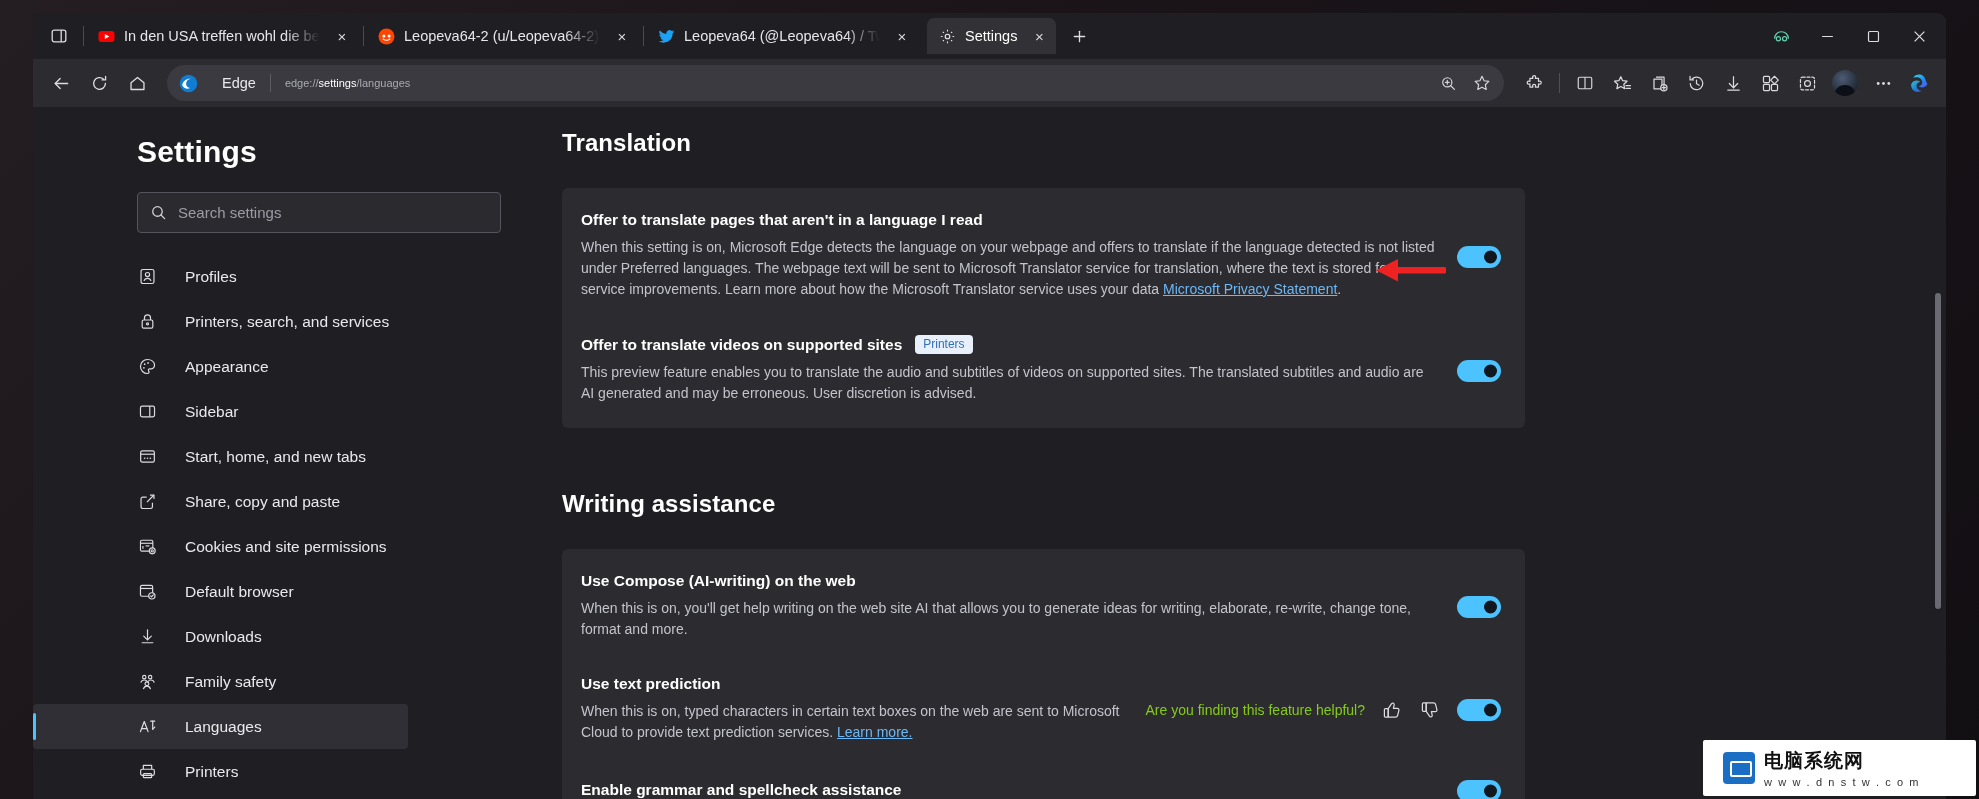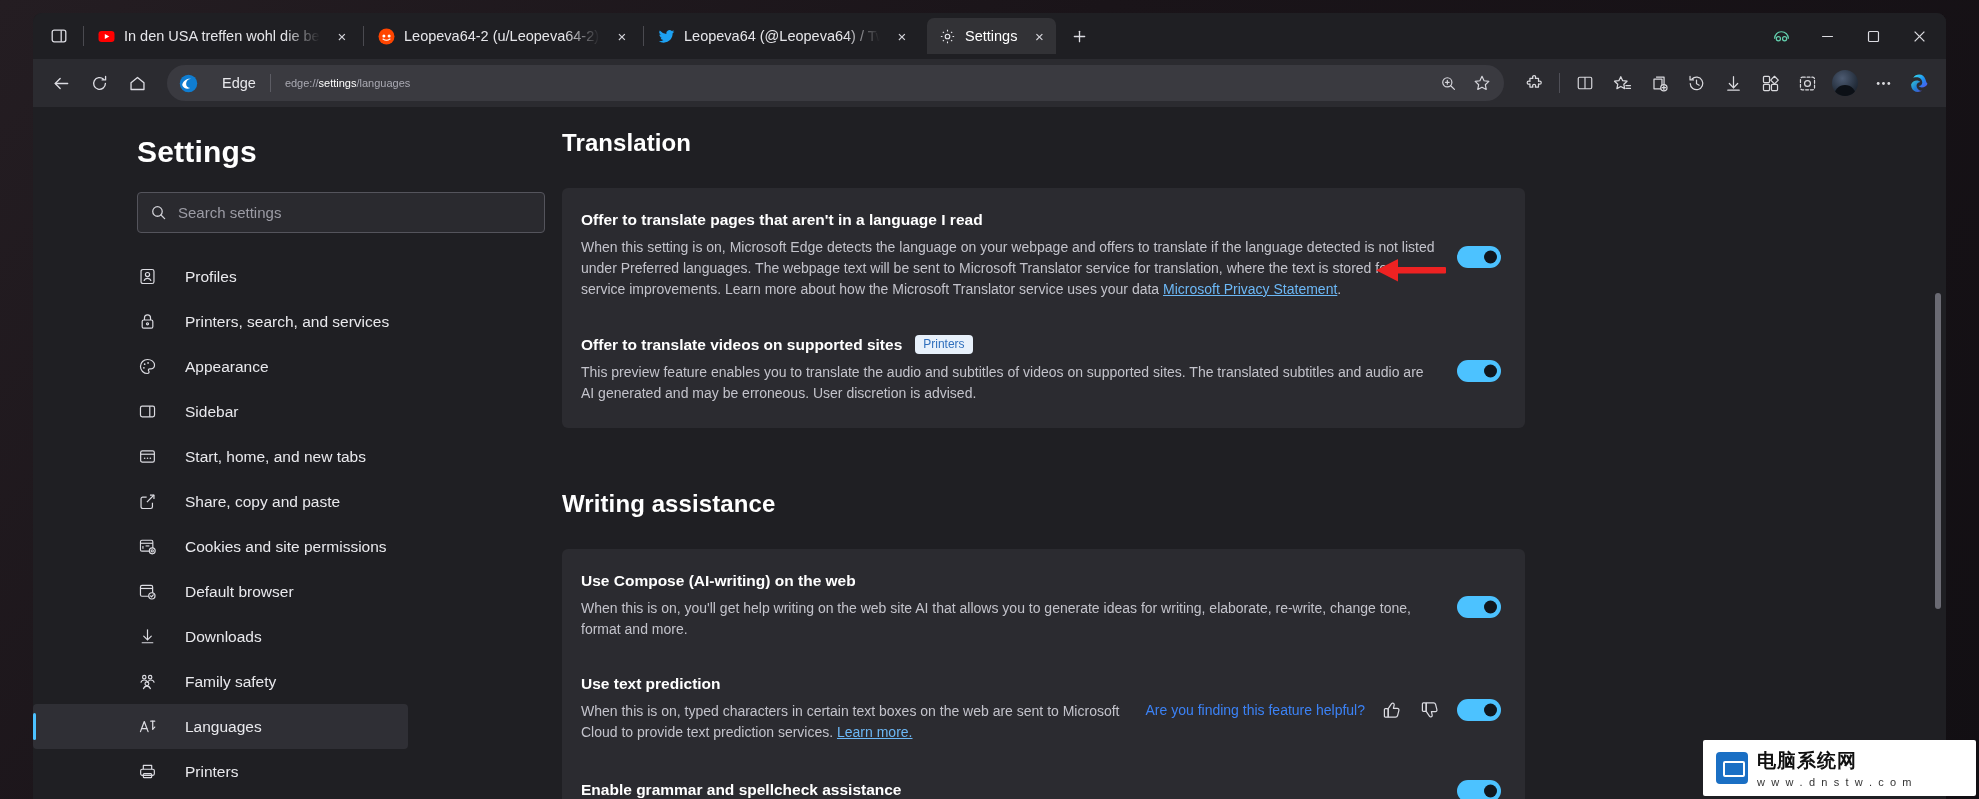--- a/index.html
+++ b/index.html
@@ -194,21 +194,21 @@
   .settings-title {
     font-size: 30px;
     font-weight: bold;
     color: #ffffff;
     padding: 0 0 0 104px;
     margin-bottom: 23px;
     letter-spacing: .2px;
   }
   .search-box {
     margin: 0 0 0 104px;
-    width: 408px;
+    width: 364px;
     height: 41px;
     background: #2a2a2f;
     border: 1px solid #54545c;
     border-radius: 4px;
     display: flex;
     align-items: center;
     padding: 0 12px;
     gap: 11px;
   }
   .search-box input {
@@ -309,21 +309,21 @@
     color: #c3c3cb;
   }
   .row-desc a { color: #6cb8f6; text-decoration: underline; }
   .row-right {
     display: flex;
     align-items: center;
     gap: 16px;
     flex: none;
     padding-top: 2px;
   }
-  .feedback-q { font-size: 14px; color: #3b82f6; white-space: nowrap; }
+  .feedback-q { font-size: 14px; color: #84cc16; white-space: nowrap; }
   .thumb {
     width: 22px; height: 22px; color: #dcdce2; cursor: pointer;
     display: flex; align-items: center; justify-content: center;
   }
 
   
   .toggle {
     width: 44px; height: 22px;
     border-radius: 11px;
     background: #4cc2ff;
@@ -368,21 +368,21 @@
 
   
   .watermark {
     position: absolute;
     right: 3px; bottom: 3px;
     width: 273px; height: 56px;
     background: #ffffff;
     display: flex;
     align-items: center;
     gap: 9px;
-    padding-left: 13px;
+    padding-left: 20px;
     border-radius: 2px;
   }
   .wm-logo {
     width: 32px; height: 32px;
     background: #1a6fc4;
     border-radius: 4px;
     flex: none;
     position: relative;
   }
   .wm-logo::before {

